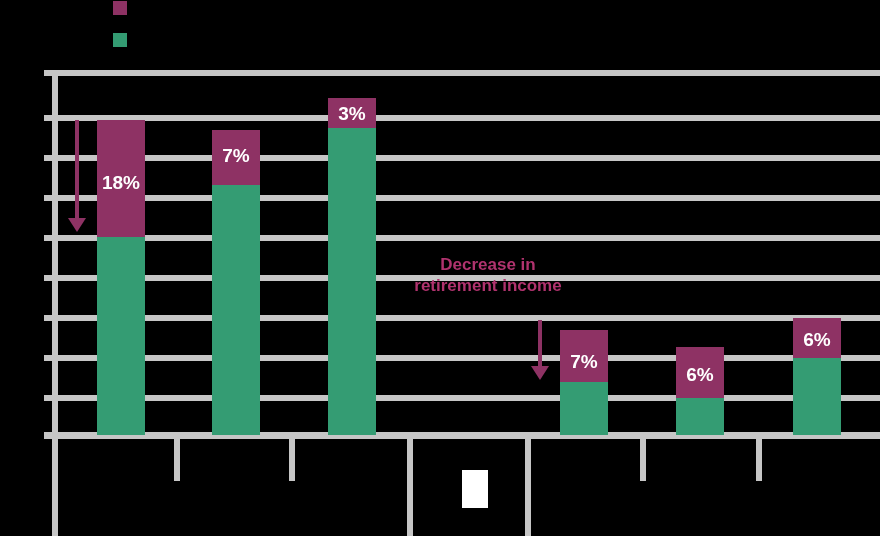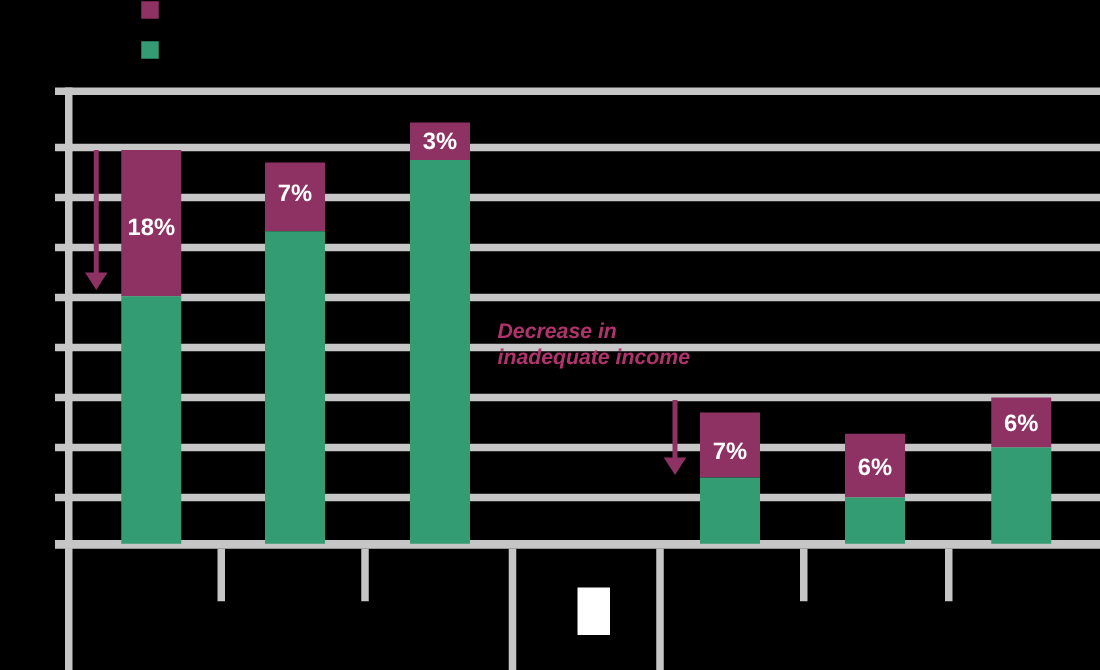--- a/index.html
+++ b/index.html
@@ -13,21 +13,21 @@
   .xtick{position:absolute;top:439px;width:6px;background:#c6c6c6;}
 
   .bar{position:absolute;width:48px;}
   .seg-green{position:absolute;width:48px;background:#349c73;}
   .seg-purple{position:absolute;width:48px;background:#8e3264;}
   .bar-label{position:absolute;width:48px;text-align:center;color:#fff;font-weight:bold;font-size:19px;line-height:1;}
 
   .legend-swatch{position:absolute;width:14px;height:14px;}
   .legend-text{position:absolute;color:#000;font-size:13px;white-space:nowrap;}
 
-  .annot{position:absolute;color:#b0336e;font-style:italic;font-weight:bold;font-size:17px;text-align:left;line-height:1.22;}
+  .annot{position:absolute;color:#b0336e;font-weight:bold;font-size:17px;text-align:center;line-height:1.22;}
   .arrow-line{position:absolute;width:4px;background:#8e3264;}
   .arrow-head{position:absolute;width:0;height:0;border-left:9px solid transparent;border-right:9px solid transparent;border-top:14px solid #8e3264;}
 
   .xlabel{position:absolute;color:#000;font-size:12px;text-align:center;}
   .white-box{position:absolute;background:#fff;}
 </style>
 </head>
 <body>
 
 <div id="stage">
@@ -100,21 +100,21 @@
   </div>
 
   <div class="arrow-line" style="left:75px;top:120px;height:102px;"></div>
   <div class="arrow-head" style="left:68px;top:218px;"></div>
 
   <div class="arrow-line" style="left:538px;top:320px;height:48px;"></div>
   <div class="arrow-head" style="left:531px;top:366px;"></div>
 
   <div class="annot" style="left:398px;top:255px;width:180px;">
     <div>Decrease in</div>
-    <div>inadequate income</div>
+    <div>retirement income</div>
   </div>
 
   <div class="legend-swatch" style="left:113px;top:1px;background:#8e3264;"></div>
   <div class="legend-text" style="left:133px;top:1px;"></div>
   <div class="legend-swatch" style="left:113px;top:33px;background:#349c73;"></div>
   <div class="legend-text" style="left:133px;top:33px;"></div>
 
   <div class="white-box" style="left:462px;top:470px;width:26px;height:38px;"></div>
 
   <div class="xlabel" style="left:58px;top:452px;width:114px;"></div>

